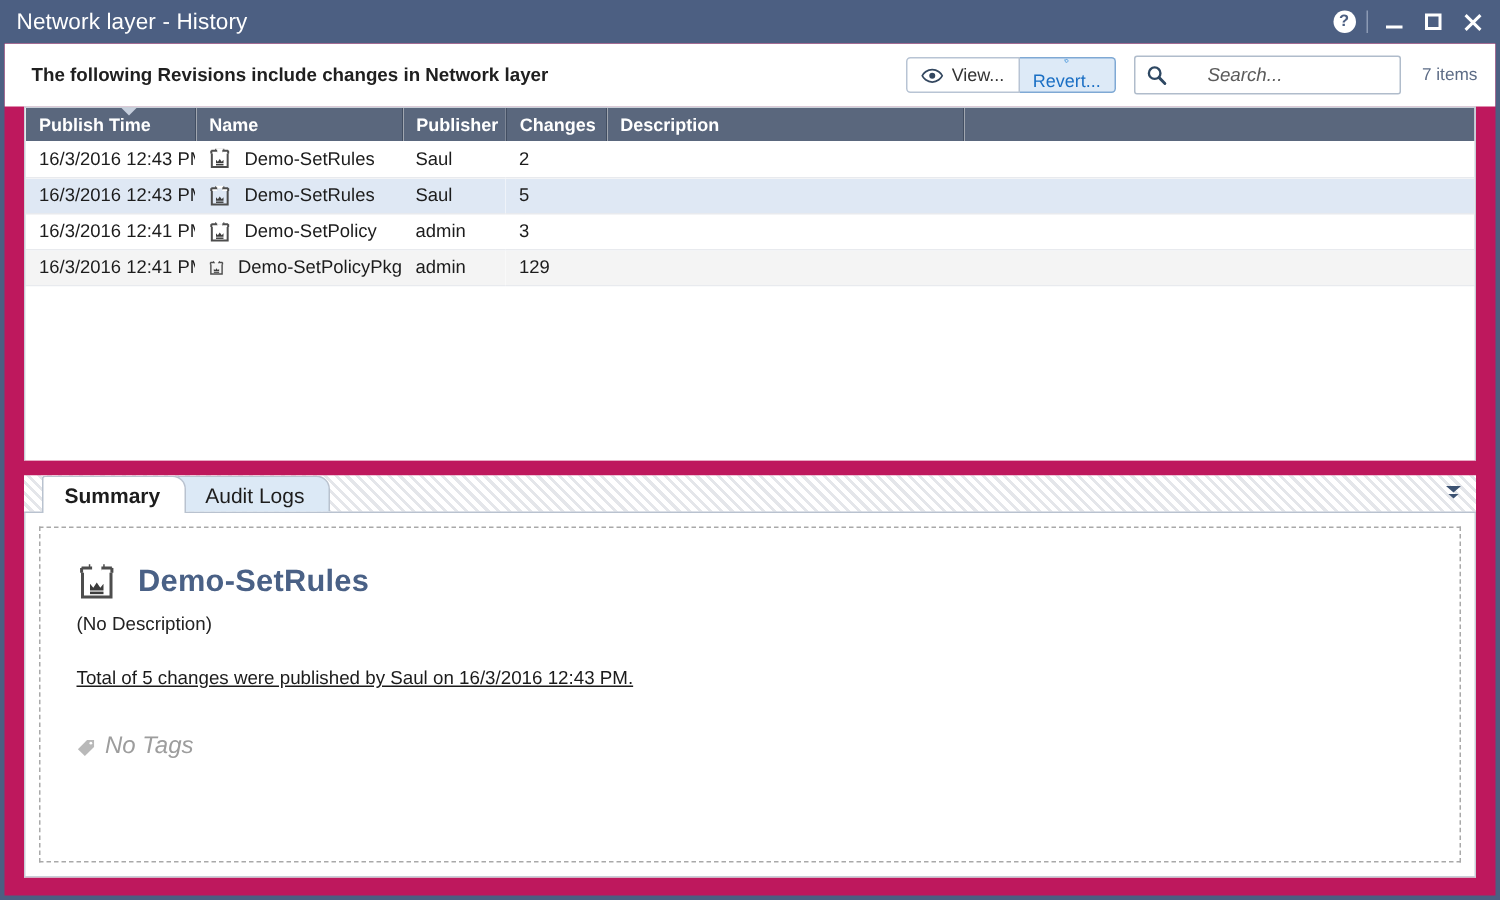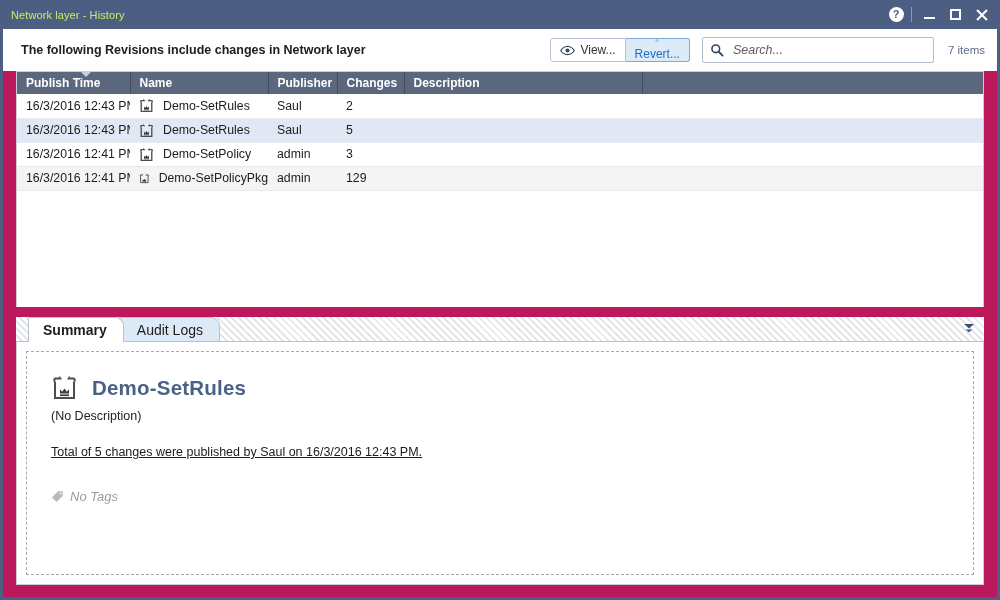--- a/index.html
+++ b/index.html
@@ -23,22 +23,22 @@
   #titlebar {
     height: 29px;
     flex: 0 0 29px;
     background: #4c5f82;
     display: flex;
     align-items: center;
     padding: 0 6px 0 11px;
     color: #ffffff;
   }
   #title-text {
-    font-size: 11px;
-    color: #bef264;
+    font-size: 15px;
+    color: #ffffff;
     letter-spacing: .1px;
     flex: 1 1 auto;
     white-space: nowrap;
   }
   .titlebar-btns { display: flex; align-items: center; gap: 0; }
   .tb-btn {
     width: 26px; height: 24px;
     display: flex; align-items: center; justify-content: center;
     color: #ffffff;
   }
@@ -108,27 +108,27 @@
   .tbtn.hover {
     background: #ddeaf7;
     border-color: #7fa9d4;
     color: #1a6fc4;
   }
 
   .eye-ico { width: 15px; height: 11px; display: block; }
   .revert-ico { width: 14px; height: 14px; display: block; }
 
   #searchbox {
-    width: 232px; height: 26px;
+    width: 178px; height: 26px;
     border: 1px solid #b0bccb;
     border-radius: 2px;
     background: #ffffff;
     display: flex; align-items: center;
     padding: 0 7px;
-    gap: 7px;
+    gap: 25px;
   }
   .mag-ico { width: 14px; height: 14px; display: block; flex: 0 0 14px; }
   #search-input {
     border: none; outline: none;
     flex: 1 1 auto;
     font-family: "Liberation Sans", sans-serif;
     font-size: 12.5px;
     font-style: italic;
     color: #5b5b5b;
     background: transparent;
@@ -272,21 +272,21 @@
     font-size: 12.5px;
     color: #1b1b1b;
     margin-top: 22px;
     text-decoration: underline;
   }
   #tags-row {
     display: flex; align-items: center; gap: 6px;
     margin-top: 30px;
   }
   #tags-label {
-    font-size: 13px;
+    font-size: 16px;
     font-style: italic;
     color: #9d9d9d;
   }
 </style>
 </head>
 <body>
 
 <div id="window">
 
   <div id="titlebar">

